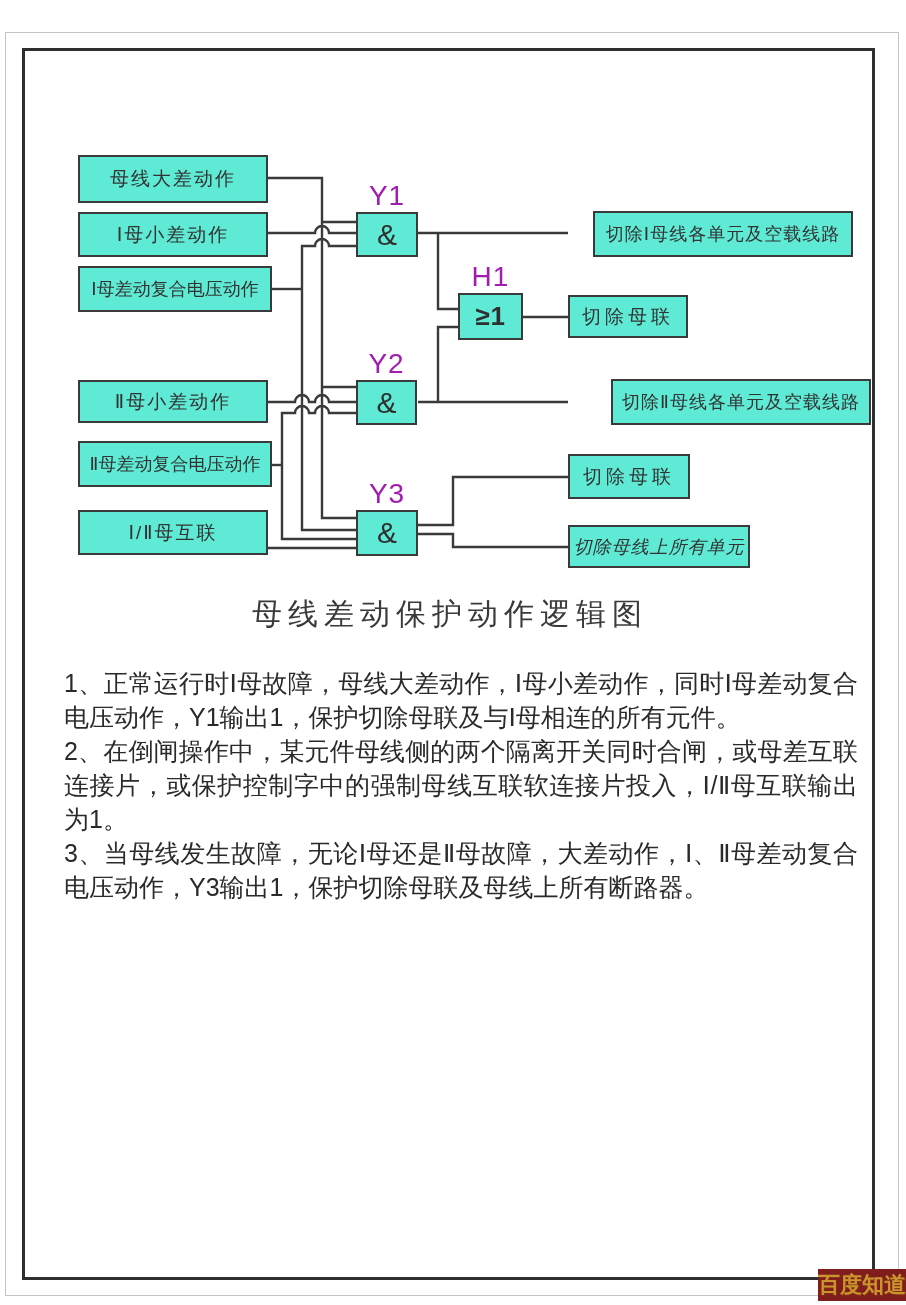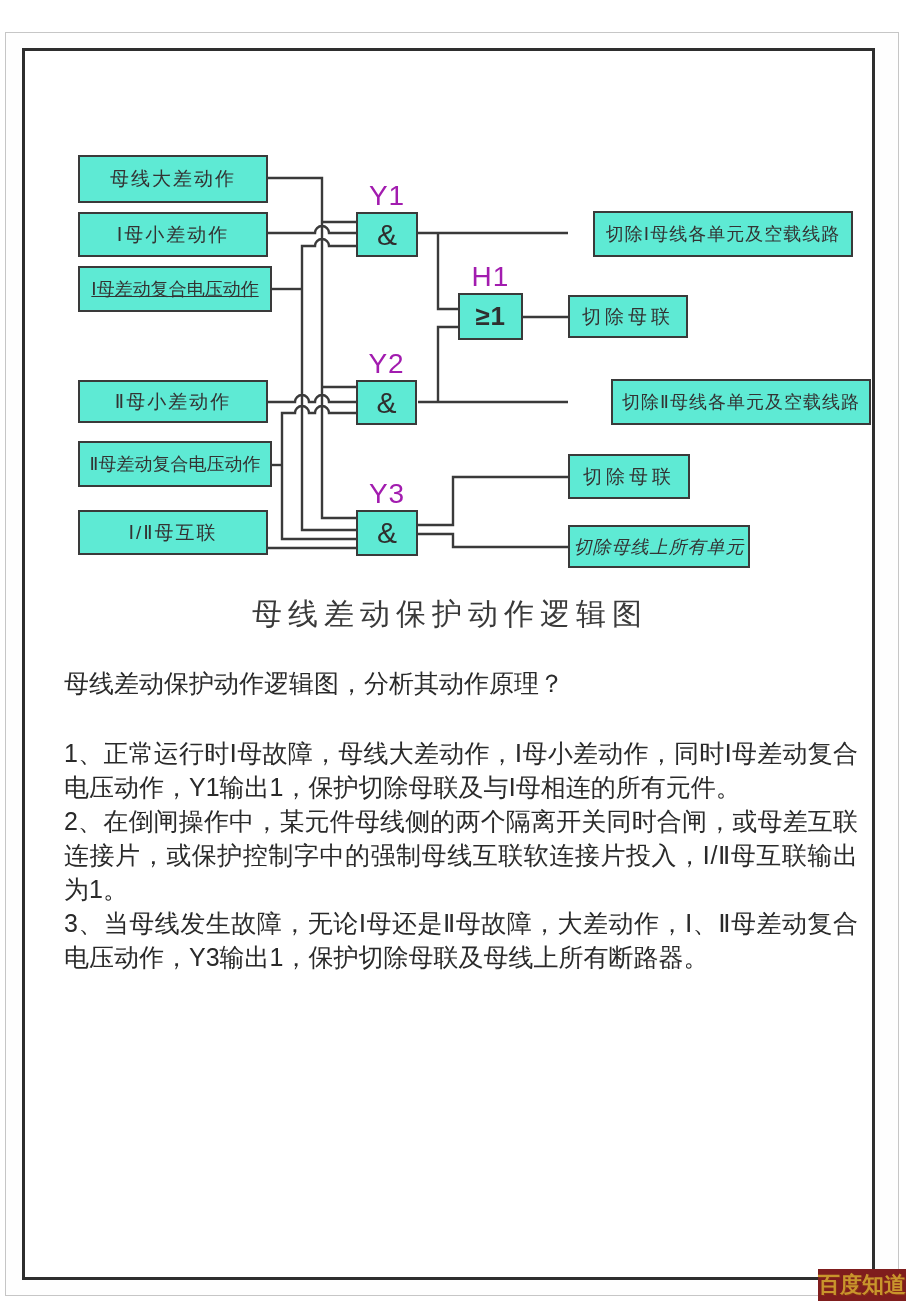--- a/index.html
+++ b/index.html
@@ -87,21 +87,21 @@
 
     <path d="M523,317 H568"></path>
 
     <path d="M418,525 H453 V477 H568"></path>
     <path d="M418,534 H453 V547 H568"></path>
   </g>
 </svg>
 
 <div class="node ibox" style="left:78px;top:155px;width:190px;height:48px;">母线大差动作</div>
 <div class="node ibox" style="left:78px;top:212px;width:190px;height:45px;">Ⅰ母小差动作</div>
-<div class="node ibox tight" style="left:78px;top:266px;width:194px;height:46px;text-decoration:underline;">Ⅰ母差动复合电压动作</div>
+<div class="node ibox tight" style="left:78px;top:266px;width:194px;height:46px;">Ⅰ母差动复合电压动作</div>
 <div class="node ibox" style="left:78px;top:380px;width:190px;height:43px;">Ⅱ母小差动作</div>
 <div class="node ibox tight" style="left:78px;top:441px;width:194px;height:46px;">Ⅱ母差动复合电压动作</div>
 <div class="node ibox" style="left:78px;top:510px;width:190px;height:45px;">Ⅰ/Ⅱ母互联</div>
 
 <div class="gate-label" style="left:356px;top:180px;width:62px;">Y1</div>
 <div class="node gate" style="left:356px;top:212px;width:62px;height:45px;">&amp;</div>
 
 <div class="gate-label" style="left:458px;top:261px;width:65px;">H1</div>
 <div class="node gate or" style="left:458px;top:293px;width:65px;height:47px;">≥1</div>
 
@@ -113,19 +113,18 @@
 
 <div class="node obox" style="left:568px;top:211px;width:260px;height:46px;margin-left:25px;">切除Ⅰ母线各单元及空载线路</div>
 <div class="node obox wide-space" style="left:568px;top:295px;width:120px;height:43px;">切除母联</div>
 <div class="node obox" style="left:568px;top:379px;width:260px;height:46px;margin-left:43px;">切除Ⅱ母线各单元及空载线路</div>
 <div class="node obox wide-space" style="left:568px;top:454px;width:122px;height:45px;">切除母联</div>
 <div class="node obox" style="left:568px;top:525px;width:182px;height:43px;font-style:italic;">切除母线上所有单元</div>
 
 <div class="caption">母线差动保护动作逻辑图</div>
 
 <div class="question">
-  <p class="intro">母线差动保护动作逻辑图，分析其动作原理？</p>
   <p>1、正常运行时Ⅰ母故障，母线大差动作，Ⅰ母小差动作，同时Ⅰ母差动复合电压动作，Y1输出1，保护切除母联及与Ⅰ母相连的所有元件。</p>
   <p>2、在倒闸操作中，某元件母线侧的两个隔离开关同时合闸，或母差互联连接片，或保护控制字中的强制母线互联软连接片投入，Ⅰ/Ⅱ母互联输出为1。</p>
   <p>3、当母线发生故障，无论Ⅰ母还是Ⅱ母故障，大差动作，Ⅰ、Ⅱ母差动复合电压动作，Y3输出1，保护切除母联及母线上所有断路器。</p>
 </div>
 
 <div class="watermark" style="color: rgb(201, 149, 44);">百度知道</div>
 
 </body></html>

